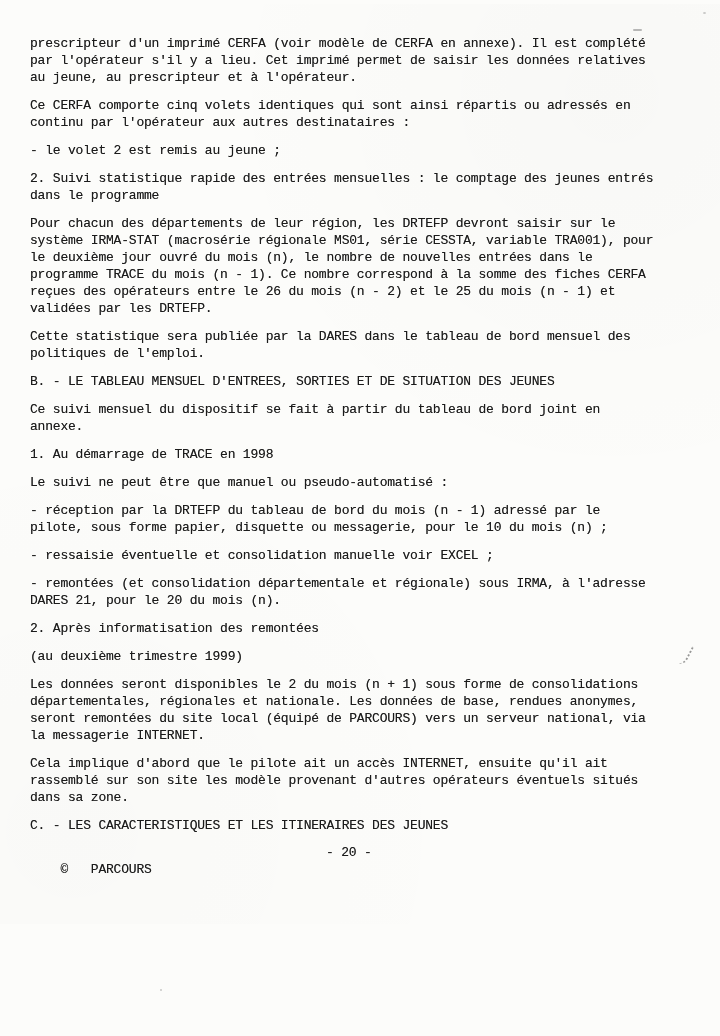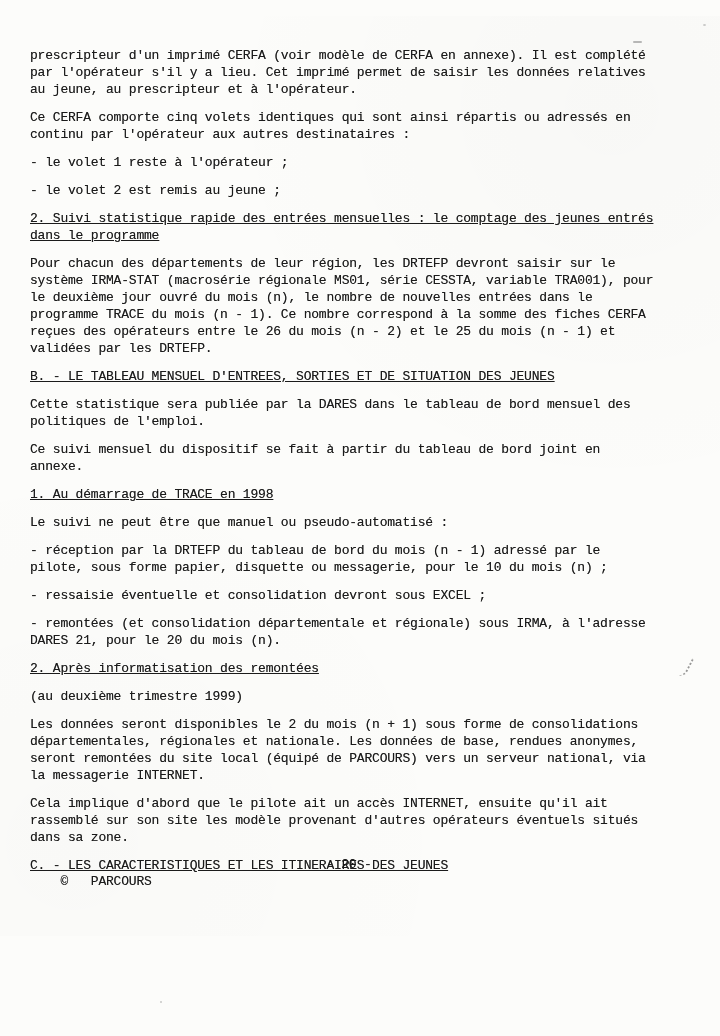--- a/index.html
+++ b/index.html
@@ -10,42 +10,41 @@
     width: 720px;
     height: 1036px;
     background: #fcfcfa;
     position: relative;
     overflow: hidden;
     font-family: "Liberation Mono", "DejaVu Sans Mono", monospace;
     color: #1b1b1b;
   }
   .page {
     position: absolute;
-    top: 16px;
+    top: 4px;
     left: 0;
     width: 720px;
     height: 920px;
     padding: 31px 35px 0 30px;
     box-sizing: border-box;
     background:
       radial-gradient(circle at 85% 10%, rgba(0,0,0,0.015), transparent 40%),
       radial-gradient(circle at 10% 90%, rgba(0,0,0,0.012), transparent 40%);
   }
   .block {
     margin: 0 0 11px 0;
     font-size: 13px;
     line-height: 17px;
     white-space: pre-line;
     letter-spacing: -0.2px;
     text-shadow: 0 0 0.5px rgba(20,20,20,0.55);
   }
   .heading {
     
     font-weight: normal;
-    text-decoration: underline;
   }
   .footer {
     position: absolute;
     left: 30px;
     right: 20px;
     bottom: 12px;
     font-size: 13px;
     line-height: 17px;
     letter-spacing: -0.2px;
     text-shadow: 0 0 0.5px rgba(20,20,20,0.55);
@@ -81,40 +80,39 @@
 </head>
 <body>
 
 <div class="page">
 
   <p class="block">prescripteur d'un imprimé CERFA (voir modèle de CERFA en annexe). Il est complété
 par l'opérateur s'il y a lieu. Cet imprimé permet de saisir les données relatives
 au jeune, au prescripteur et à l'opérateur.</p>
   <p class="block">Ce CERFA comporte cinq volets identiques qui sont ainsi répartis ou adressés en
 continu par l'opérateur aux autres destinataires :</p>
-  <p class="block">- le volet 1 reste à l'opérateur ;</p>
   <p class="block">- le volet 2 est remis au jeune ;</p>
   <p class="block heading">2. Suivi statistique rapide des entrées mensuelles : le comptage des jeunes entrés
 dans le programme</p>
   <p class="block">Pour chacun des départements de leur région, les DRTEFP devront saisir sur le
 système IRMA-STAT (macrosérie régionale MS01, série CESSTA, variable TRA001), pour
 le deuxième jour ouvré du mois (n), le nombre de nouvelles entrées dans le
 programme TRACE du mois (n - 1). Ce nombre correspond à la somme des fiches CERFA
 reçues des opérateurs entre le 26 du mois (n - 2) et le 25 du mois (n - 1) et
 validées par les DRTEFP.</p>
-  <p class="block heading">B. - LE TABLEAU MENSUEL D'ENTREES, SORTIES ET DE SITUATION DES JEUNES</p>
   <p class="block">Cette statistique sera publiée par la DARES dans le tableau de bord mensuel des
 politiques de l'emploi.</p>
+  <p class="block heading">B. - LE TABLEAU MENSUEL D'ENTREES, SORTIES ET DE SITUATION DES JEUNES</p>
   <p class="block">Ce suivi mensuel du dispositif se fait à partir du tableau de bord joint en
 annexe.</p>
   <p class="block heading">1. Au démarrage de TRACE en 1998</p>
   <p class="block">Le suivi ne peut être que manuel ou pseudo-automatisé :</p>
   <p class="block">- réception par la DRTEFP du tableau de bord du mois (n - 1) adressé par le
 pilote, sous forme papier, disquette ou messagerie, pour le 10 du mois (n) ;</p>
-  <p class="block">- ressaisie éventuelle et consolidation devront sous EXCEL ;</p>
+  <p class="block">- ressaisie éventuelle et consolidation manuelle voir EXCEL ;</p>
   <p class="block">- remontées (et consolidation départementale et régionale) sous IRMA, à l'adresse
 DARES 21, pour le 20 du mois (n).</p>
   <p class="block heading">2. Après informatisation des remontées</p>
   <p class="block">(au deuxième trimestre 1999)</p>
   <p class="block">Les données seront disponibles le 2 du mois (n + 1) sous forme de consolidations
 départementales, régionales et nationale. Les données de base, rendues anonymes,
 seront remontées du site local (équipé de PARCOURS) vers un serveur national, via
 la messagerie INTERNET.</p>
   <p class="block">Cela implique d'abord que le pilote ait un accès INTERNET, ensuite qu'il ait
 rassemblé sur son site les modèle provenant d'autres opérateurs éventuels situés

